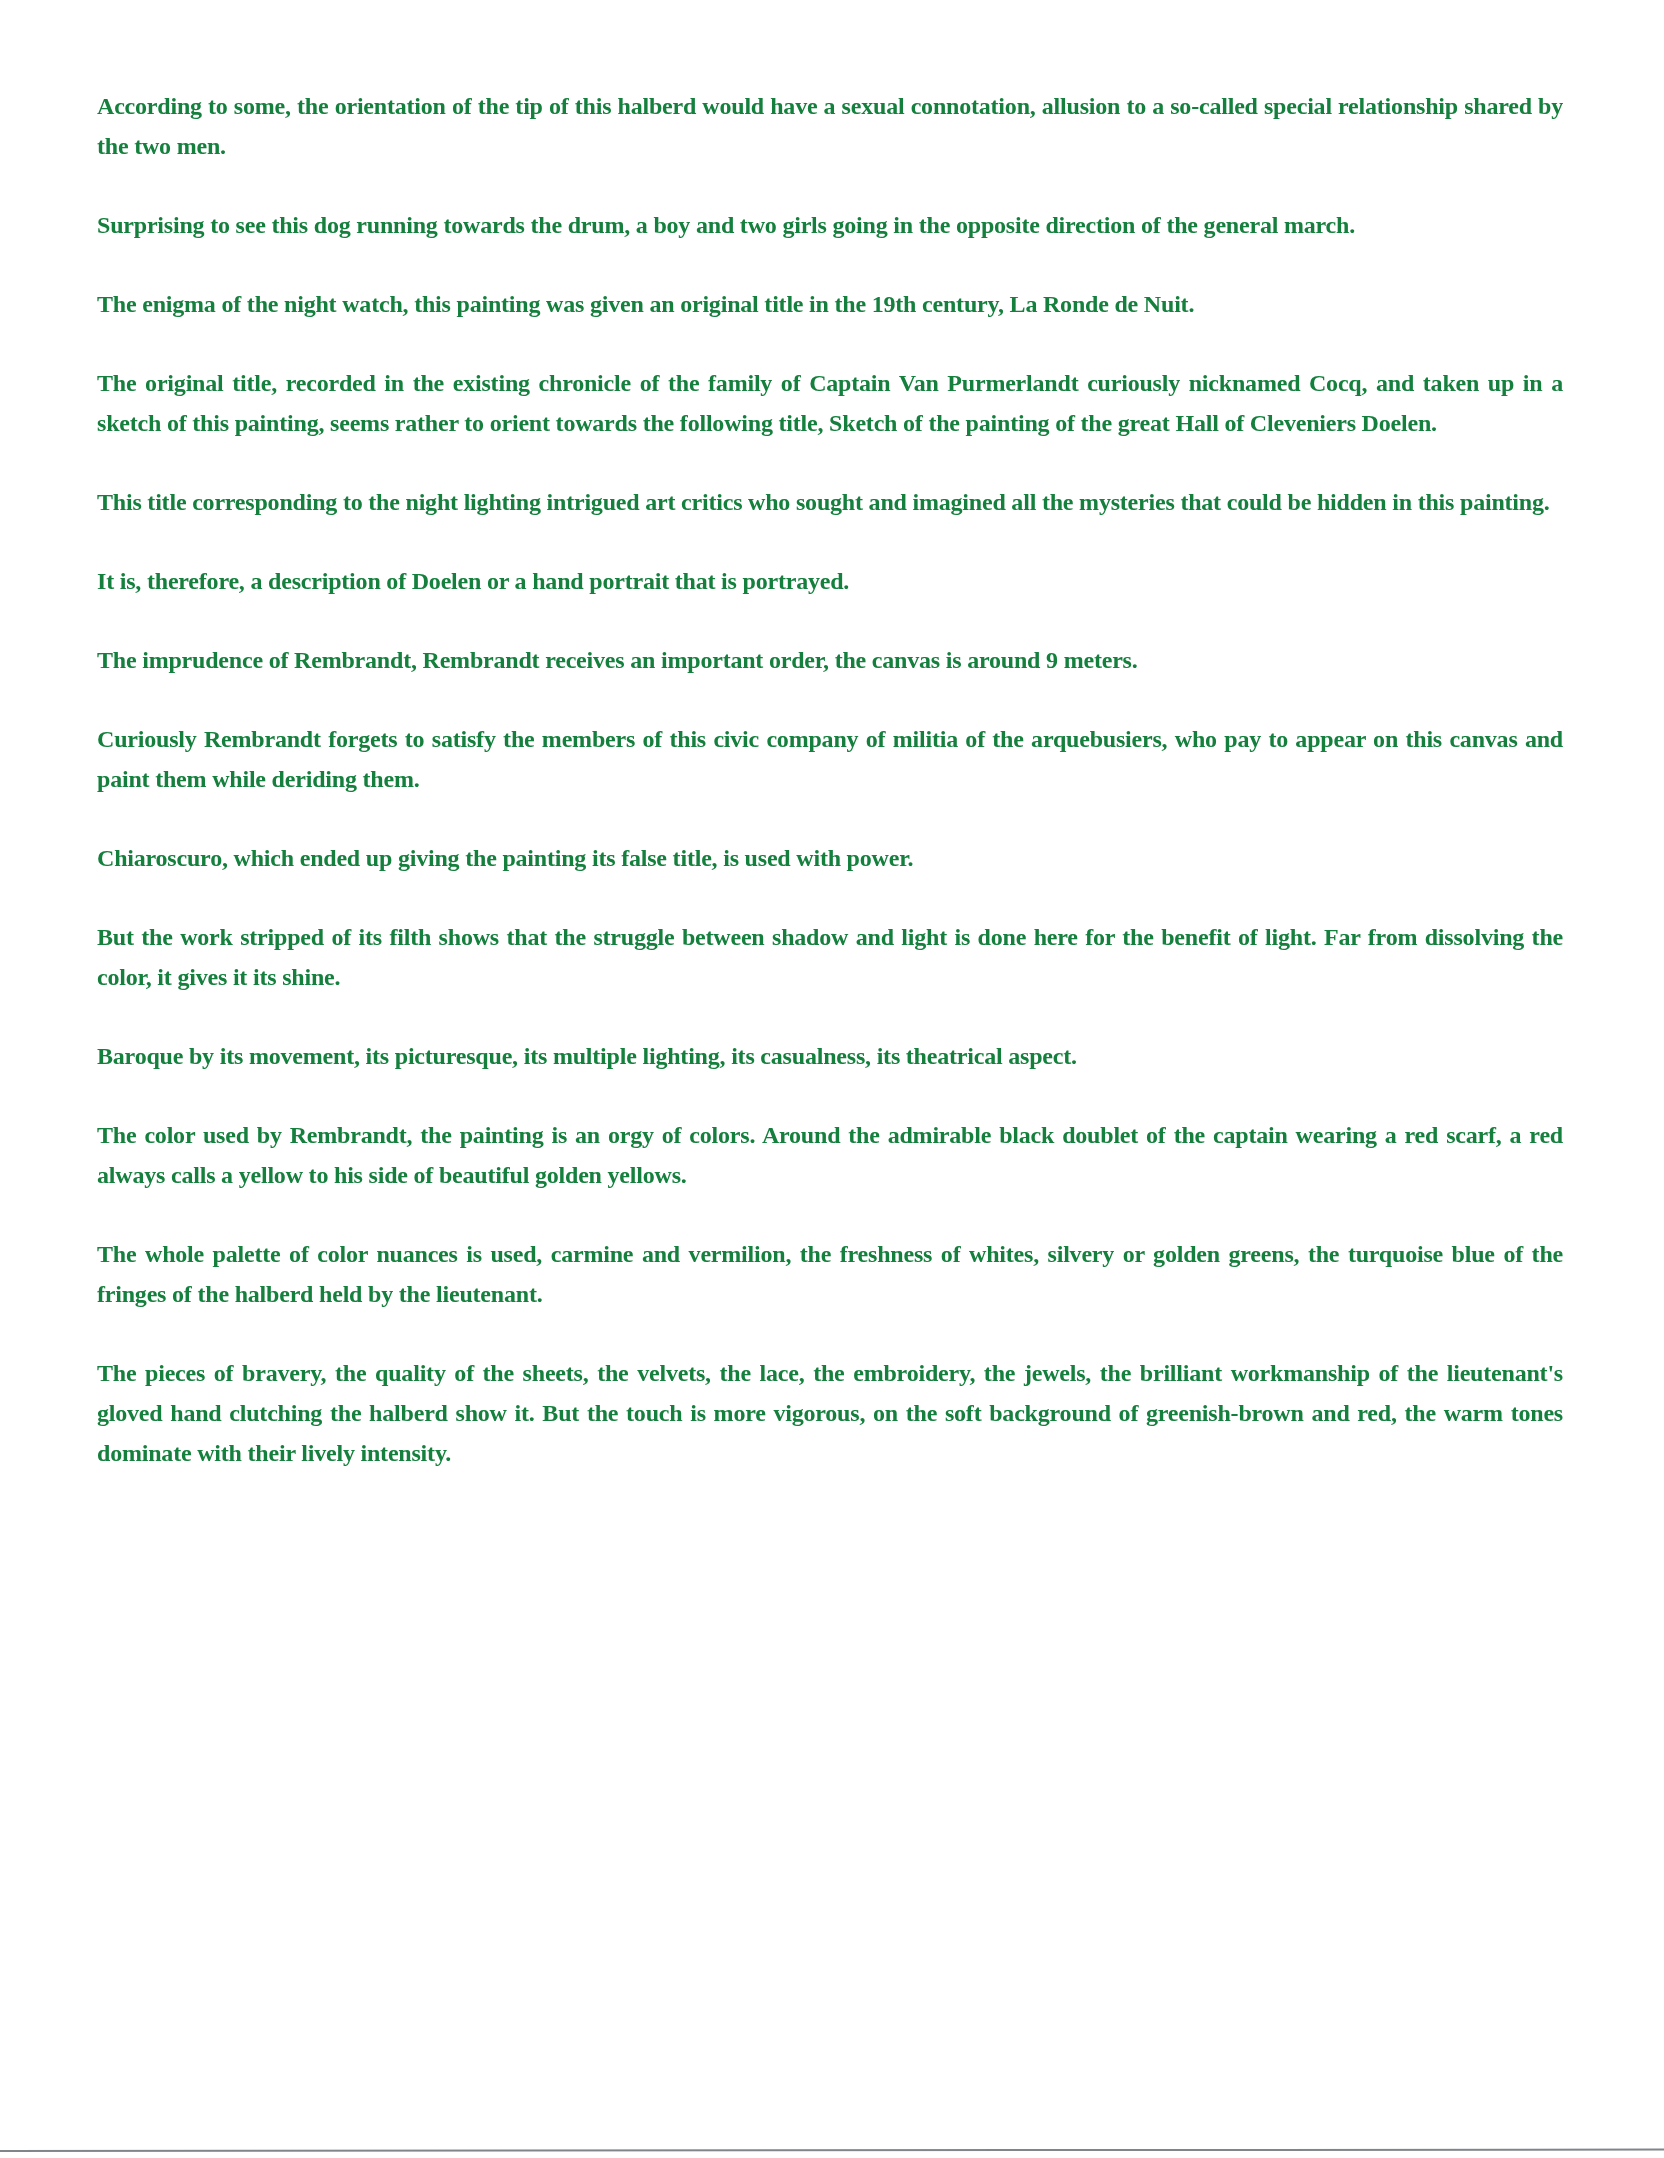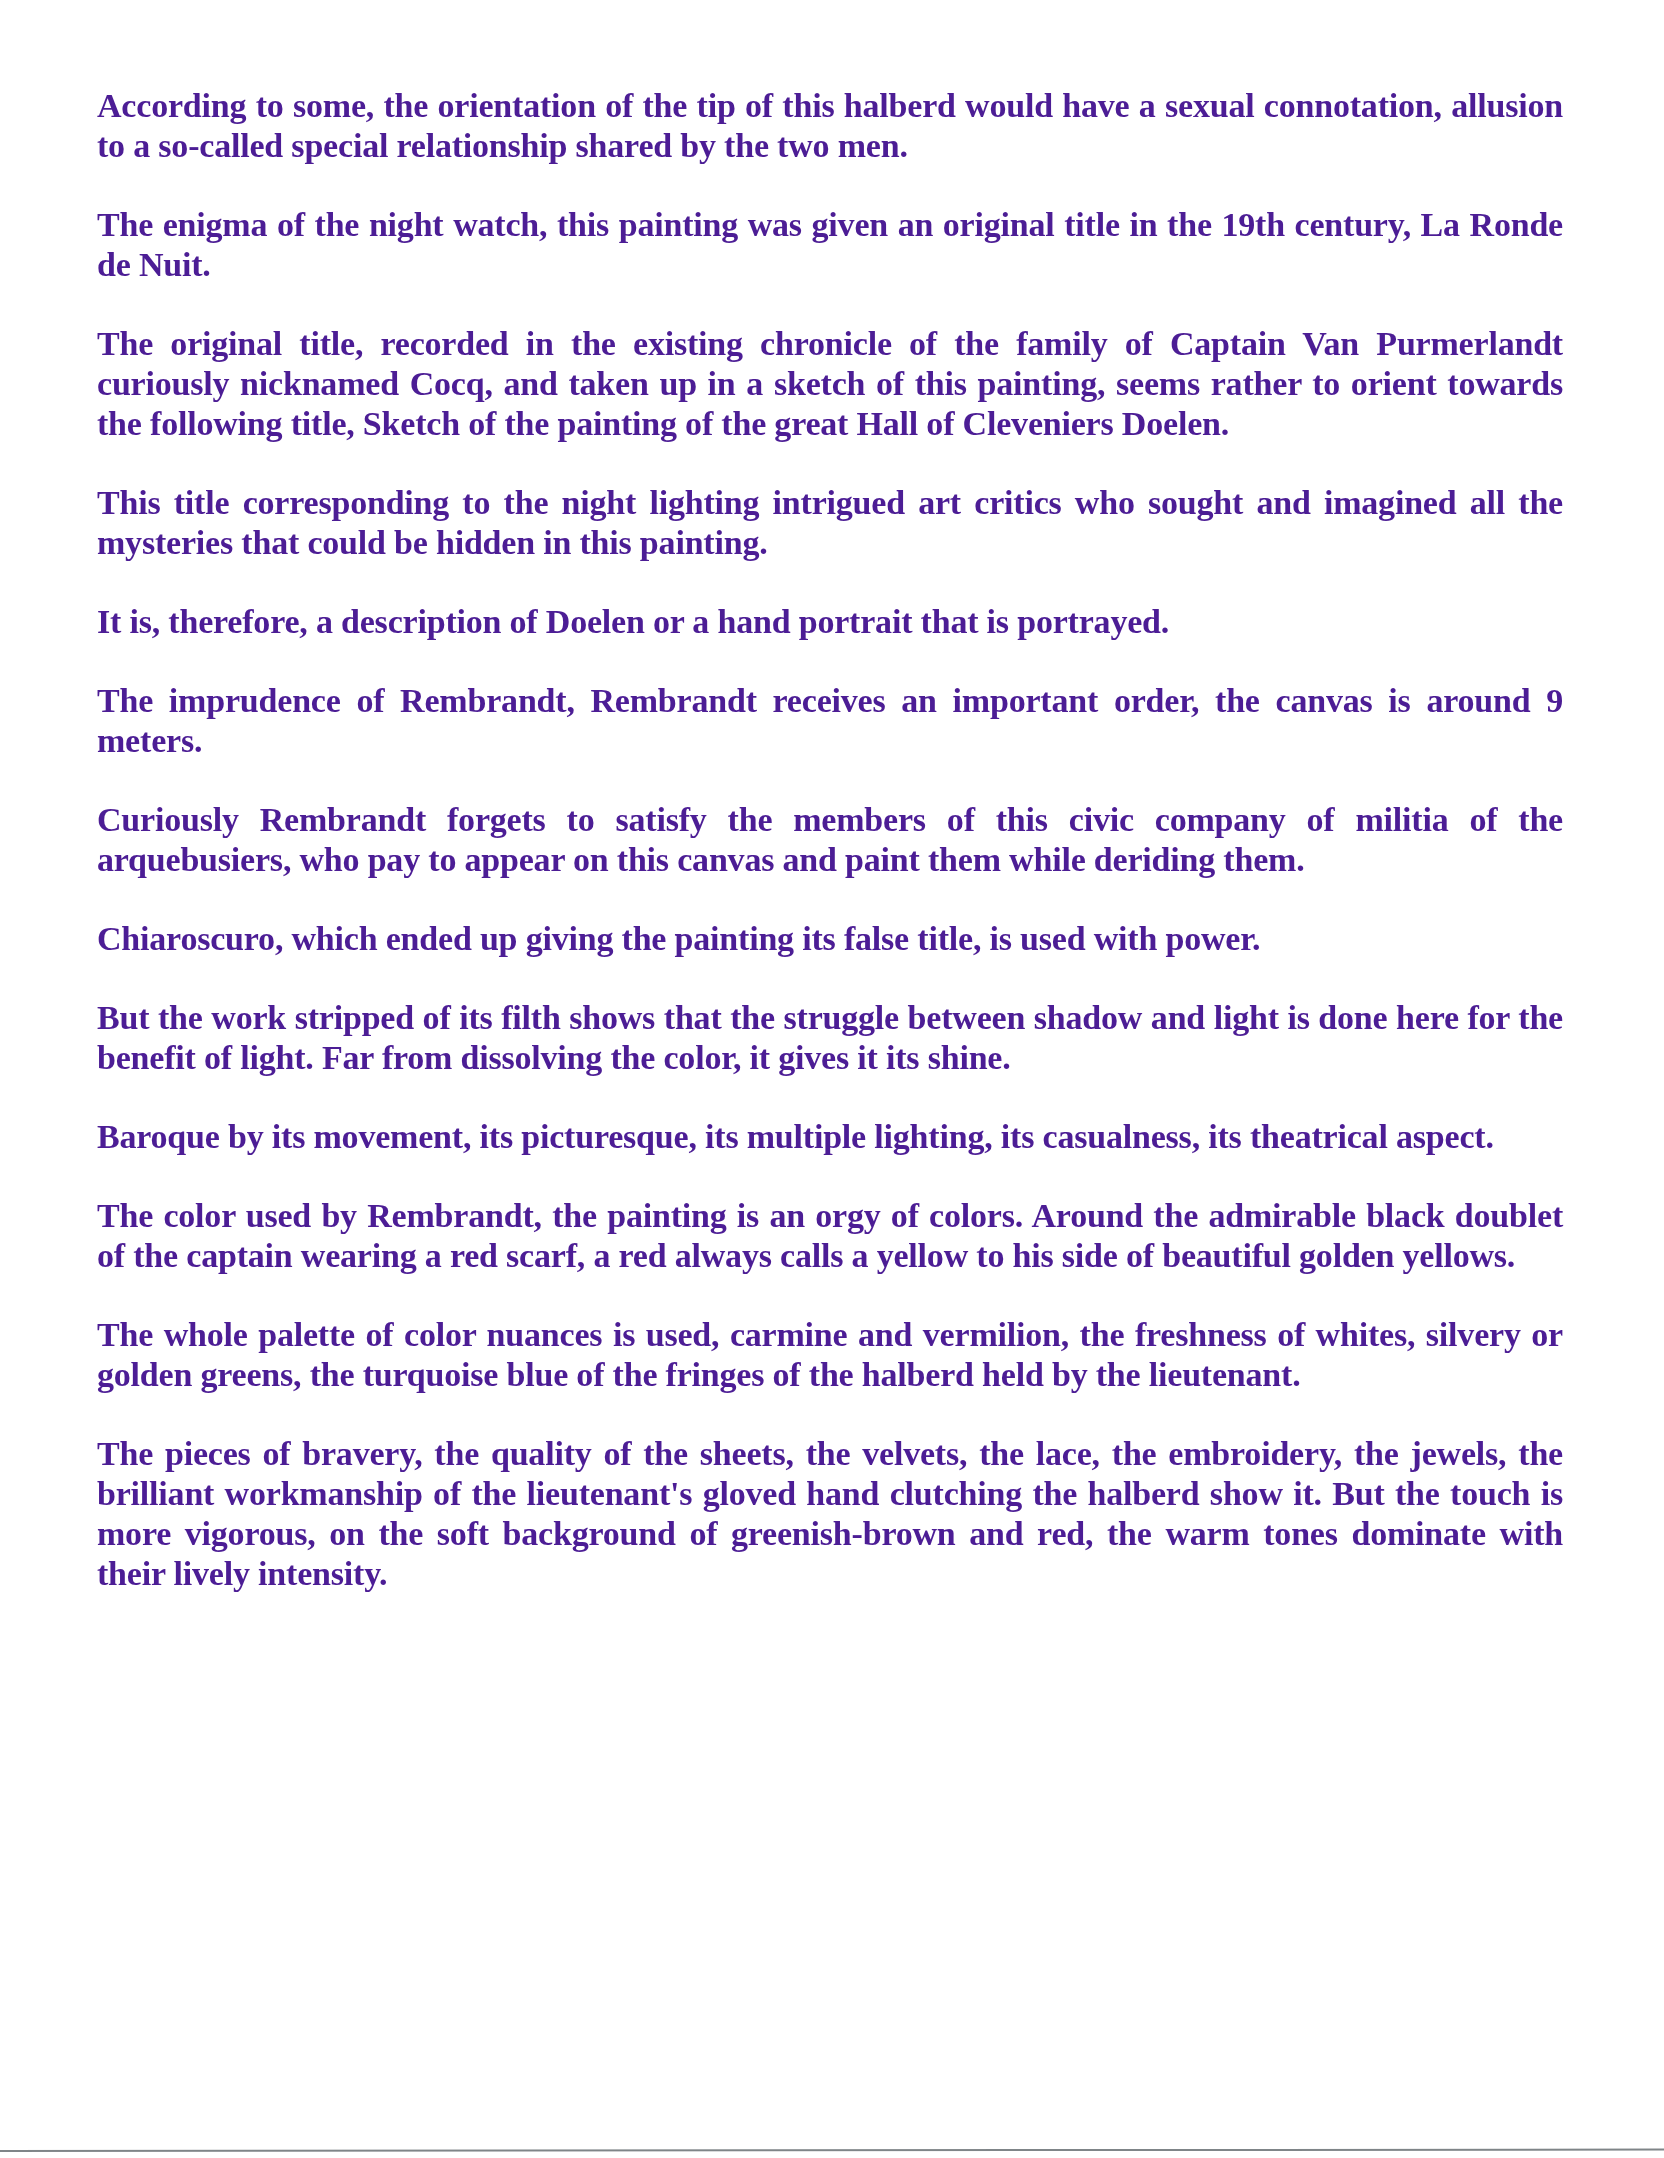--- a/index.html
+++ b/index.html
@@ -13,23 +13,23 @@
       position: relative;
       overflow: hidden;
     }
     .page {
       position: absolute;
       left: 97px;
       top: 86px;
       width: 1466px;
       font-family: "Liberation Serif", "DejaVu Serif", serif;
       font-weight: bold;
-      font-size: 34px;
+      font-size: 24px;
       line-height: 40px;
-      color: #4c1d95;
+      color: #15803d;
       text-align: justify;
       letter-spacing: -0.2px;
     }
     .para {
       margin: 0 0 39px 0;
       padding: 0;
       hyphens: manual;
     }
     .para:last-child {
       margin-bottom: 16px;
@@ -43,20 +43,21 @@
       border-top: 2px solid #7f8588;
       transform: rotate(-0.05deg);
       transform-origin: left center;
     }
   </style>
 </head>
 <body>
 
 <div class="page">
   <p class="para">According to some, the orientation of the tip of this halberd would have a sexual connota­tion, allusion to a so-called special relationship shared by the two men.</p>
+  <p class="para">Surprising to see this dog running towards the drum, a boy and two girls going in the op­posite direction of the general march.</p>
   <p class="para">The enigma of the night watch, this painting was given an original title in the 19th cen­tury, La Ronde de Nuit.</p>
   <p class="para">The original title, recorded in the existing chronicle of the family of Captain Van Purmer­landt curiously nicknamed Cocq, and taken up in a sketch of this painting, seems rather to orient towards the following title, Sketch of the painting of the great Hall of Cleveniers Doelen.</p>
   <p class="para">This title corresponding to the night lighting intrigued art critics who sought and imagi­ned all the mysteries that could be hidden in this painting.</p>
   <p class="para">It is, therefore, a description of Doelen or a hand portrait that is portrayed.</p>
   <p class="para">The imprudence of Rembrandt, Rembrandt receives an important order, the canvas is around 9 meters.</p>
   <p class="para">Curiously Rembrandt forgets to satisfy the members of this civic company of militia of the arquebusiers, who pay to appear on this canvas and paint them while deriding them.</p>
   <p class="para">Chiaroscuro, which ended up giving the painting its false title, is used with power.</p>
   <p class="para">But the work stripped of its filth shows that the struggle between shadow and light is done here for the benefit of light. Far from dissolving the color, it gives it its shine.</p>
   <p class="para">Baroque by its movement, its picturesque, its multiple lighting, its casualness, its theatri­cal aspect.</p>
   <p class="para">The color used by Rembrandt, the painting is an orgy of colors. Around the admirable black doublet of the captain wearing a red scarf, a red always calls a yellow to his side of beautiful golden yellows.</p>

